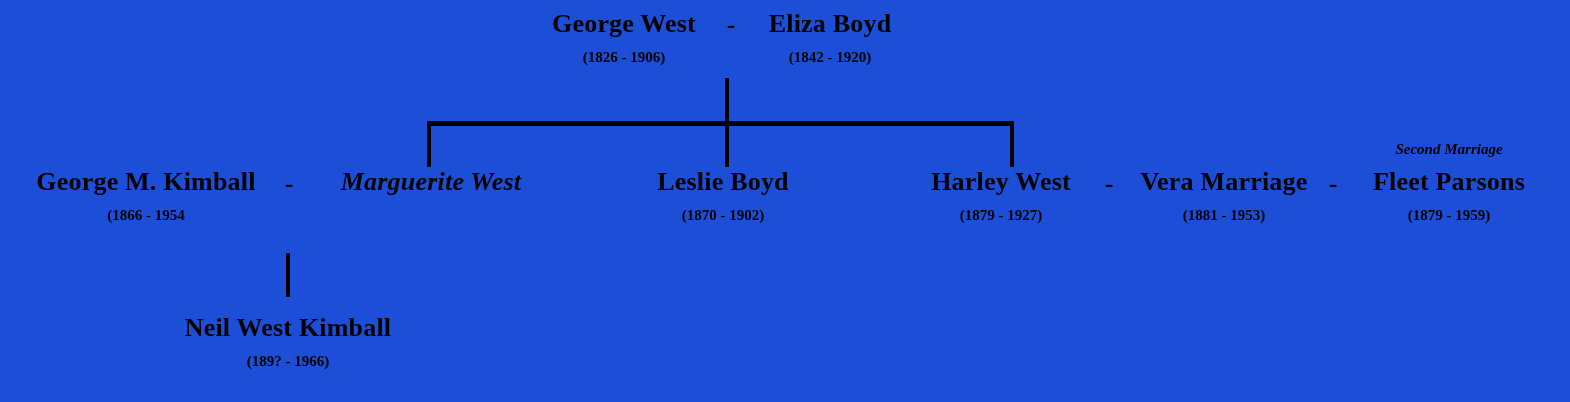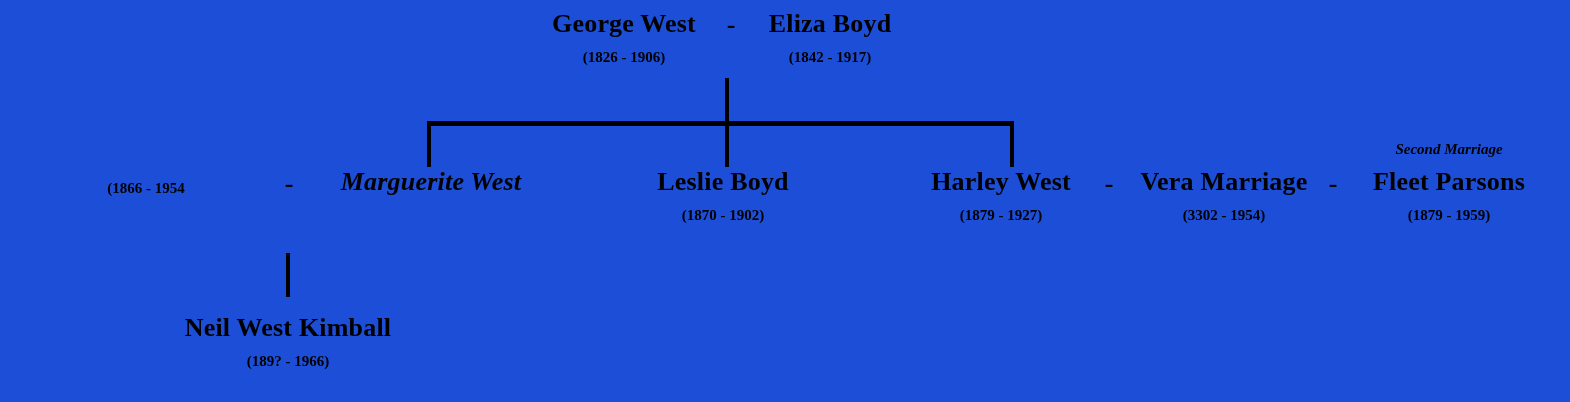--- a/index.html
+++ b/index.html
@@ -76,32 +76,33 @@
 
   <div class="person" style="left:624px; top:10px;">
     <div class="name">George West</div>
     <div class="dates">(1826 - 1906)</div>
   </div>
 
   <div class="sep" style="left:731px; top:12px;">-</div>
 
   <div class="person" style="left:830px; top:10px;">
     <div class="name">Eliza Boyd</div>
-    <div class="dates">(1842 - 1917)</div>
+    <div class="dates">(1842 - 1920)</div>
   </div>
 
   <div class="vline" style="left:727px; top:78px; height:89px;"></div>
 
   <div class="hline" style="left:427px; top:121px; width:587px;"></div>
 
   <div class="vline" style="left:429px; top:121px; height:46px;"></div>
 
   <div class="vline" style="left:1012px; top:121px; height:46px;"></div>
 
   <div class="person" style="left:146px; top:168px;">
+    <div class="name">George M. Kimball</div>
     <div class="dates">(1866 - 1954</div>
   </div>
 
   <div class="sep" style="left:289px; top:171px;">-</div>
 
   <div class="person" style="left:431px; top:168px;font-style:italic;">
     <div class="name">Marguerite West</div>
   </div>
 
   <div class="person" style="left:723px; top:168px;">
@@ -111,21 +112,21 @@
 
   <div class="person" style="left:1001px; top:168px;">
     <div class="name">Harley West</div>
     <div class="dates">(1879 - 1927)</div>
   </div>
 
   <div class="sep" style="left:1109px; top:171px;">-</div>
 
   <div class="person" style="left:1224px; top:168px;">
     <div class="name">Vera Marriage</div>
-    <div class="dates">(3302 - 1954)</div>
+    <div class="dates">(1881 - 1953)</div>
   </div>
 
   <div class="sep" style="left:1333px; top:171px;">-</div>
 
   <div class="annot" style="left:1449px; top:142px;font-style:italic;">Second Marriage</div>
 
   <div class="person" style="left:1449px; top:168px;">
     <div class="name">Fleet Parsons</div>
     <div class="dates">(1879 - 1959)</div>
   </div>

